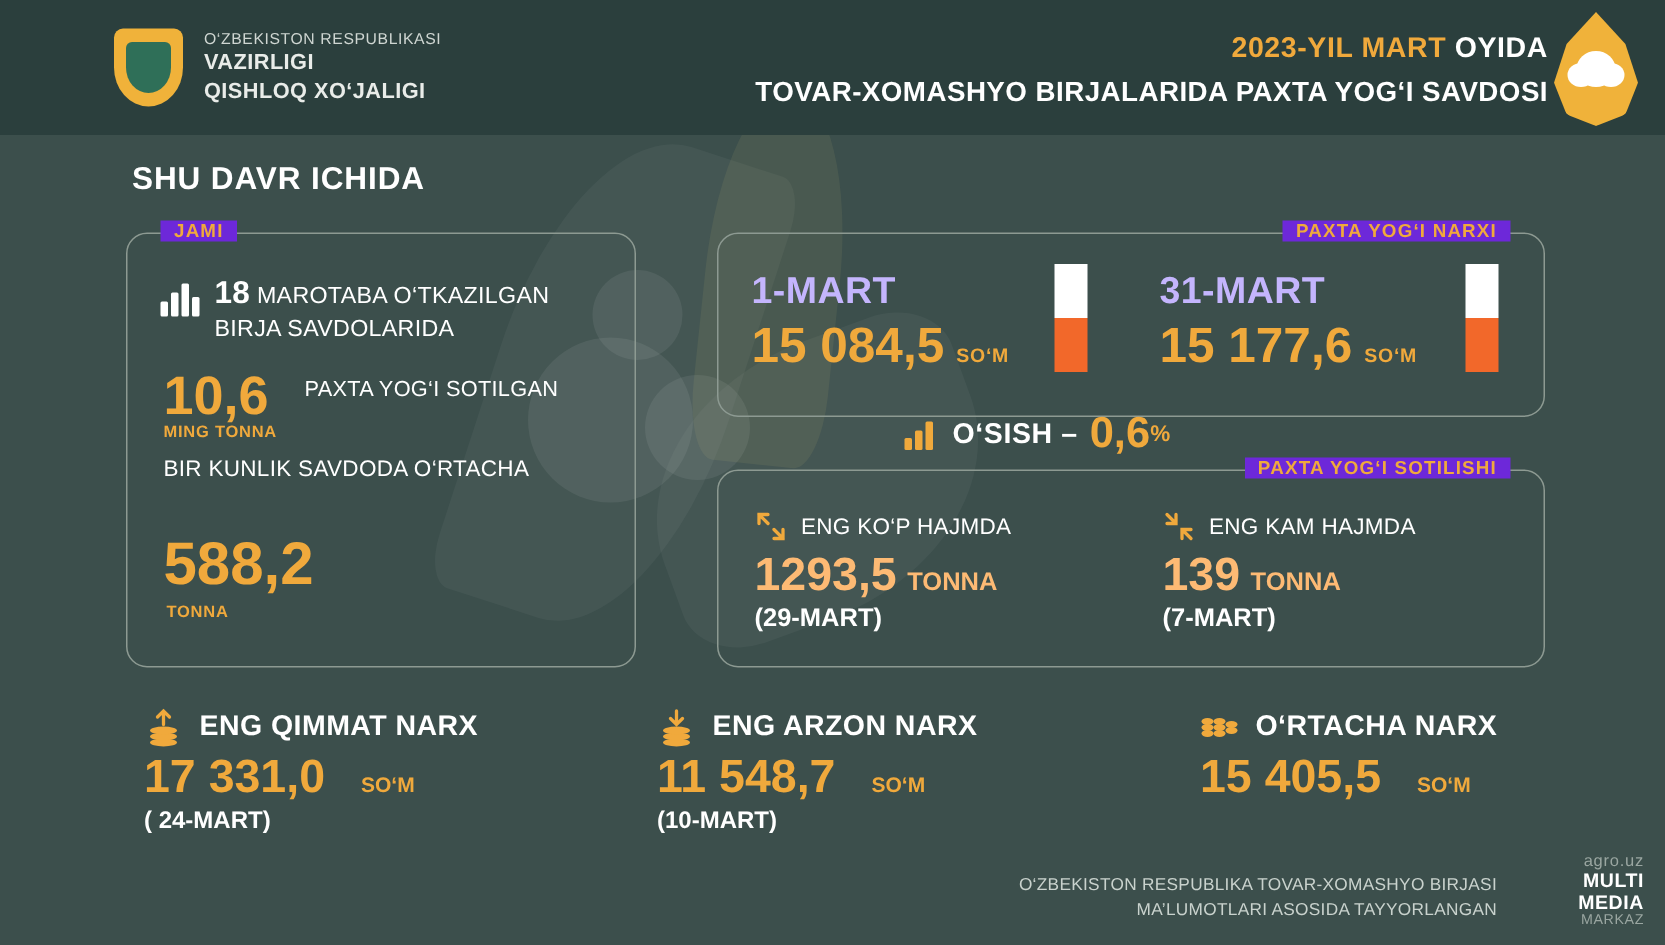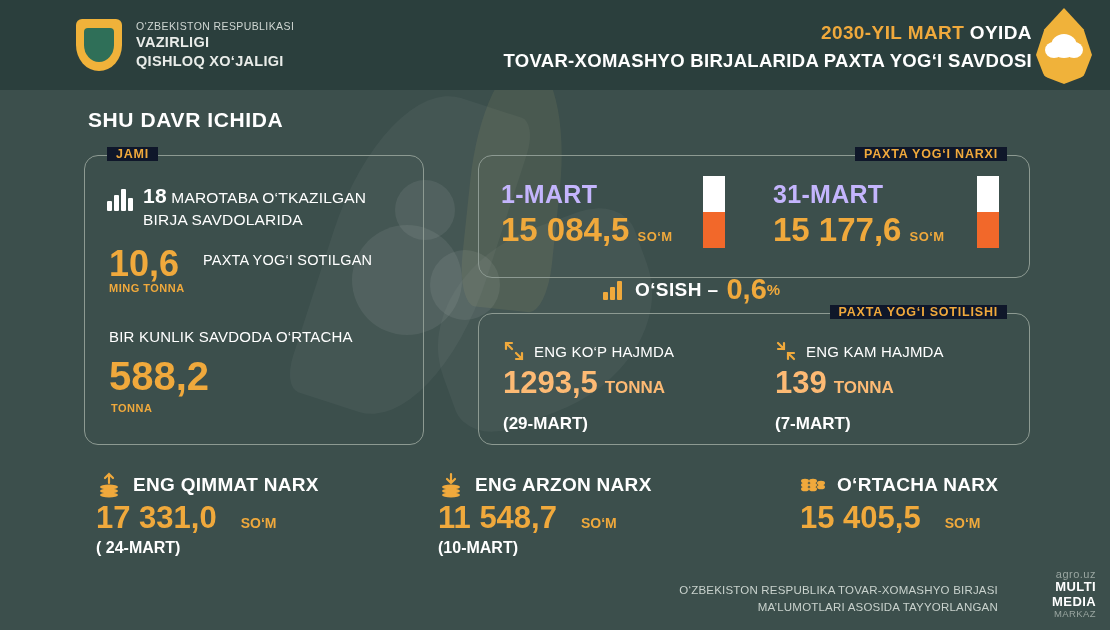--- a/index.html
+++ b/index.html
@@ -110,21 +110,21 @@
   }
 
   .panel {
     position: absolute;
     border: 1px solid #8d9a92;
     border-radius: 14px;
   }
   .panel-label {
     position: absolute;
     top: -9px;
-    background: #0f172a;
+    background: #6d28d9;
     padding: 0 9px;
     color: #f0a93c;
     font-size: 12.5px; font-weight: bold; letter-spacing: .8px;
   }
 
   
   #left-panel { left: 84px; top: 155px; width: 340px; height: 290px; }
   #left-panel .panel-label { left: 22px; }
 
   .lp-row1 { position: absolute; left: 22px; top: 26px; display: flex; align-items: flex-start; }
@@ -143,21 +143,21 @@
   .lp-r1-text { color: #ffffff; font-size: 15.5px; line-height: 1.35; letter-spacing: .2px; }
   .lp-r1-text .num { font-size: 21px; font-weight: bold; }
 
   .lp-row2 { position: absolute; left: 24px; top: 90px; display: flex; align-items: baseline; }
   .big-orange { color: #f0a93c; font-weight: bold; line-height: 1; }
   .lp-10 { font-size: 36px; }
   .unit-small { color: #f0a93c; font-size: 11px; font-weight: bold; letter-spacing: .5px; }
   .lp-row2-sub { position: absolute; left: 24px; top: 126px; }
   .lp-sotilgan { position: absolute; left: 118px; top: 96px; color: #ffffff; font-size: 14.5px; letter-spacing: .2px; }
 
-  .lp-row3 { position: absolute; left: 24px; top: 172px; color: #ffffff; font-size: 15px; letter-spacing: .2px; }
+  .lp-row3 { position: absolute; left: 24px; top: 148px; color: #ffffff; font-size: 15px; letter-spacing: .2px; }
   .lp-588 { position: absolute; left: 24px; top: 200px; font-size: 40px; }
   .lp-tonna { position: absolute; left: 26px; top: 246px; }
 
   
   #price-panel { left: 478px; top: 155px; width: 552px; height: 123px; }
   #price-panel .panel-label { right: 22px; }
 
   .price-col { position: absolute; top: 24px; }
   .price-col.c1 { left: 22px; }
   .price-col.c2 { left: 294px; }
@@ -189,21 +189,21 @@
   .sales-col { position: absolute; top: 26px; }
   .sales-col.s1 { left: 24px; }
   .sales-col.s2 { left: 296px; }
   .sales-head { display: flex; align-items: center; }
   .arrow-icon { width: 22px; height: 22px; position: relative; margin-right: 9px; }
   .arrow-icon svg { display: block; }
   .sales-head .t { color: #ffffff; font-size: 15px; letter-spacing: .2px; }
   .sales-val { display: flex; align-items: baseline; margin-top: 5px; color: #fdba74; font-weight: bold; }
   .sales-val .n { font-size: 31px; line-height: 1; }
   .sales-val .u { font-size: 17px; margin-left: 7px; }
-  .sales-date { color: #ffffff; font-size: 17px; font-weight: bold; margin-top: 16px; }
+  .sales-date { color: #ffffff; font-size: 17px; font-weight: bold; margin-top: 4px; }
 
   
   .bstat { position: absolute; top: 472px; }
   .bstat.b1 { left: 96px; }
   .bstat.b2 { left: 438px; }
   .bstat.b3 { left: 800px; }
   .bstat-head { display: flex; align-items: center; }
   .coin-icon { width: 26px; height: 26px; margin-right: 11px; position: relative; flex: none; }
   .bstat-title { color: #ffffff; font-size: 19px; font-weight: bold; letter-spacing: .3px; }
   .bstat-val { display: flex; align-items: baseline; margin-top: 4px; color: #f0a93c; font-weight: bold; gap: 16px; }
@@ -239,21 +239,21 @@
 
 <div class="header">
   <div class="emblem"></div>
   <div class="ministry">
     <div class="m-small">O‘ZBEKISTON RESPUBLIKASI</div>
     <div class="m-big">VAZIRLIGI</div>
     <div class="m-big">QISHLOQ XO‘JALIGI</div>
   </div>
   <div class="htitle">
     <div class="l1">
-      <span class="hl">2030-YIL MART</span><span> OYIDA</span>
+      <span class="hl">2023-YIL MART</span><span> OYIDA</span>
     </div>
     <div class="l2">TOVAR-XOMASHYO BIRJALARIDA PAXTA YOG‘I SAVDOSI</div>
   </div>
   <div class="oildrop">
     <div class="cottonball"></div>
   </div>
 </div>
 
 <div class="shu-davr">SHU DAVR ICHIDA</div>
 

